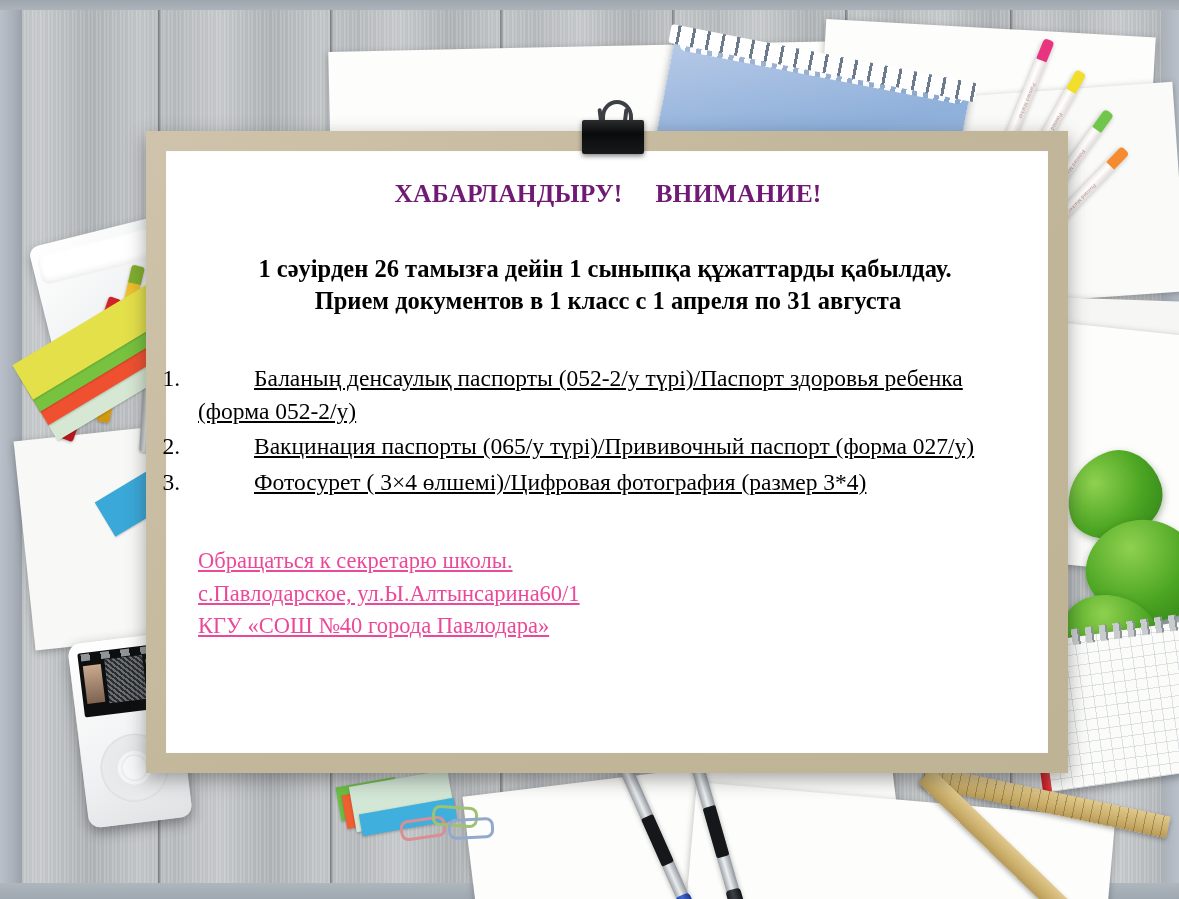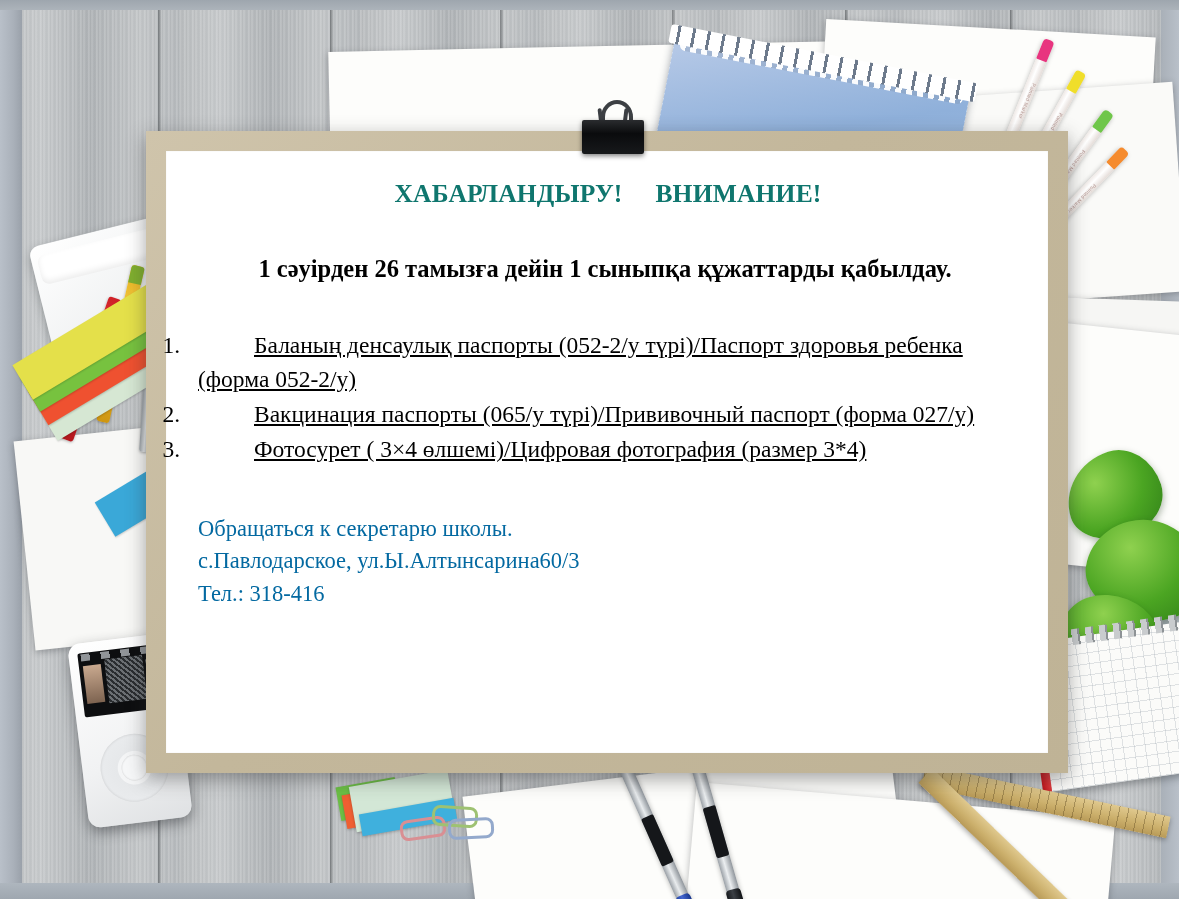--- a/index.html
+++ b/index.html
@@ -185,39 +185,39 @@
   }
   .card-paper{
     position:absolute;left:20px;top:20px;right:20px;bottom:20px;
     background:#ffffff;
     box-shadow:inset 0 0 2px rgba(0,0,0,.07);
     overflow:visible;
   }
   .card-inner{position:absolute;left:32px;top:20px;right:30px;}
 
   .title{
-    text-align:center;font-weight:bold;font-size:25.5px;color:#0f766e;
+    text-align:center;font-weight:bold;font-size:25.5px;color:#701a75;
     letter-spacing:.2px;margin-top:8px;white-space:pre;
   }
   .subtitle{
     text-align:center;font-weight:bold;font-size:24.5px;color:#000;
     margin-top:44px;line-height:1.32;
   }
   .subtitle .l1{display:block;white-space:nowrap;margin-left:-6px;}
   .subtitle .l2{display:block;white-space:nowrap;}
 
   .doc-list{
     list-style:none;margin:44px 0 0 0;padding:0;
     font-size:23.5px;line-height:1.42;color:#000;
   }
   .doc-list li{position:relative;padding-left:0;margin-bottom:2px;}
   .doc-list li .num{position:absolute;left:-52px;top:0;width:34px;text-align:right;font-size:23.5px;color:#000;}
   .doc-list li .txt{display:block;text-indent:56px;text-decoration:underline;}
 
-  .contact{margin-top:46px;font-size:22.5px;line-height:1.45;color:#0369a1;}
+  .contact{margin-top:46px;font-size:22.5px;line-height:1.45;color:#ec4899;text-decoration:underline;}
   .contact div{white-space:nowrap;}
 </style>
 </head>
 <body>
 
 <div class="stage">
 
   <div class="wood"></div>
   <div class="plank-seam" style="left:158px"></div>
   <div class="plank-seam" style="left:330px"></div>
@@ -331,41 +331,42 @@
   </div>
 
   <div class="card-frame">
     <div class="card-paper">
       <div class="card-inner">
 
         <div class="title">ХАБАРЛАНДЫРУ!     ВНИМАНИЕ!</div>
 
         <div class="subtitle">
           <span class="l1">1 сәуірден 26 тамызға дейін 1 сыныпқа құжаттарды қабылдау.</span>
+          <span class="l2">Прием документов в 1 класс с 1 апреля по 31 августа</span>
         </div>
 
         <ol class="doc-list">
           <li>
             <span class="num">1.</span>
             <span class="txt">Баланың денсаулық паспорты (052-2/у түрі)/Паспорт здоровья ребенка (форма 052-2/у)</span>
           </li>
           <li>
             <span class="num">2.</span>
             <span class="txt">Вакцинация паспорты (065/у түрі)/Прививочный паспорт (форма 027/у)</span>
           </li>
           <li>
             <span class="num">3.</span>
             <span class="txt">Фотосурет ( 3×4 өлшемі)/Цифровая фотография (размер 3*4)</span>
           </li>
         </ol>
 
         <div class="contact">
           <div>Обращаться к секретарю школы.</div>
-          <div>с.Павлодарское, ул.Ы.Алтынсарина60/3</div>
-          <div>Тел.: 318-416</div>
+          <div>с.Павлодарское, ул.Ы.Алтынсарина60/1</div>
+          <div>КГУ «СОШ №40 города Павлодара»</div>
         </div>
 
       </div>
     </div>
   </div>
 
   <div class="binderclip">
     <div class="loop"></div>
     <div class="arm-l"></div>
     <div class="arm-r"></div>

